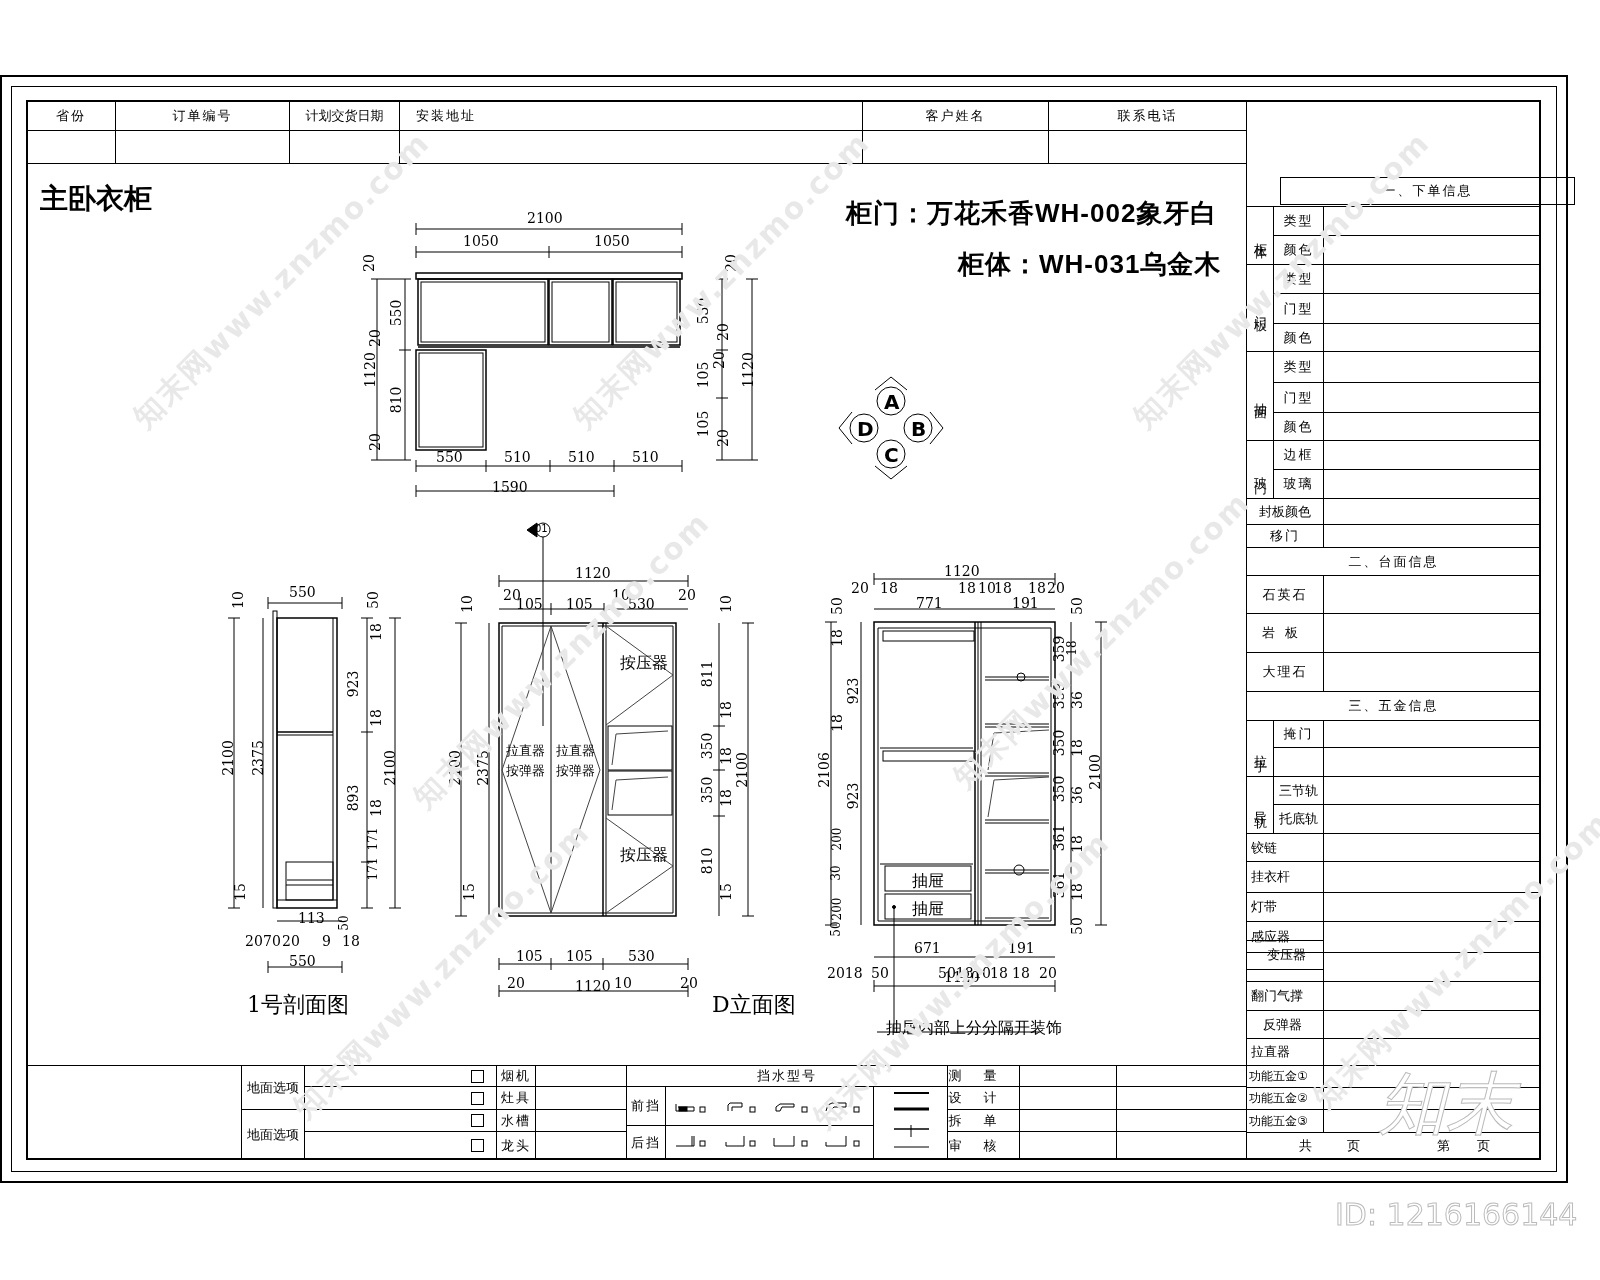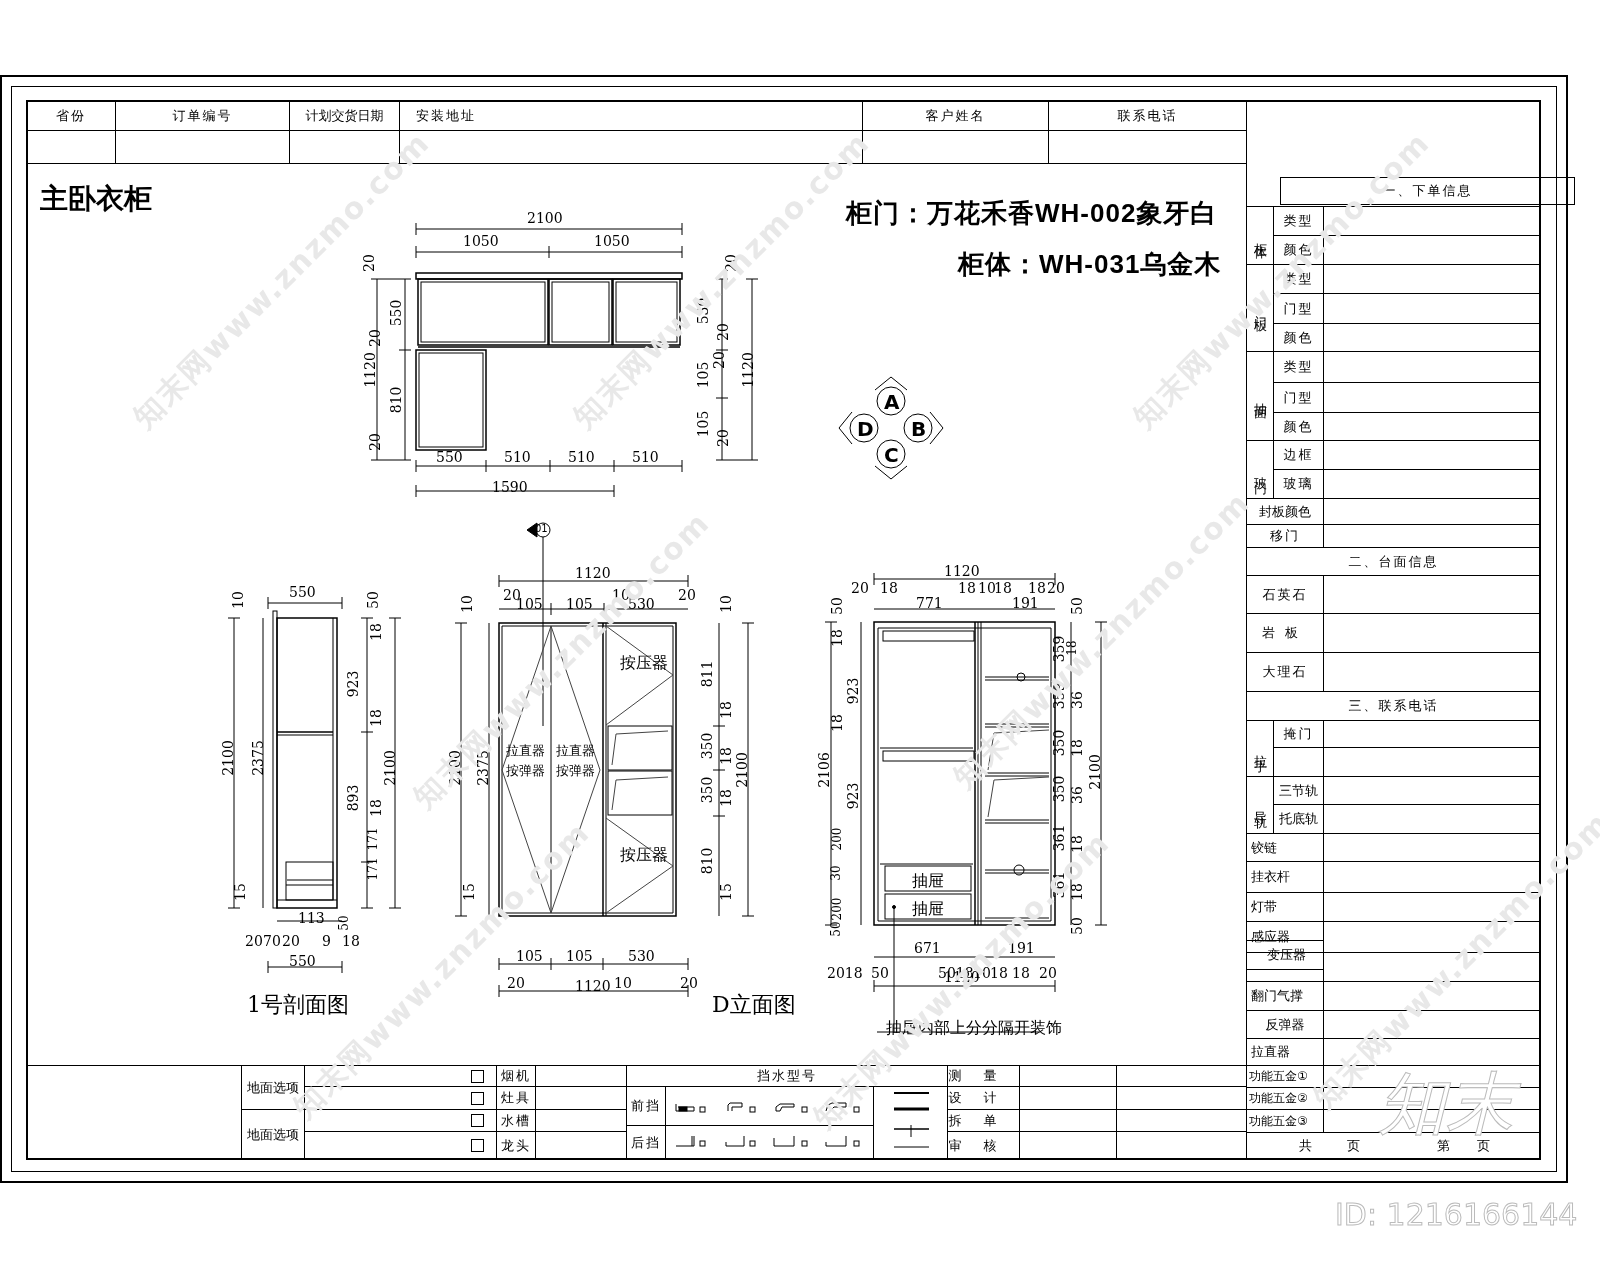--- a/index.html
+++ b/index.html
@@ -494,21 +494,21 @@
   <div class="cell" style="left:1246px;top:613px;width:78px;height:40px;letter-spacing:10px;">
       <span>岩板</span>
     </div>
   <div class="cell" style="left:1323px;top:613px;width:218px;height:40px;"></div>
   <div class="cell" style="left:1246px;top:652px;width:78px;height:40px;">
       <span>大理石</span>
     </div>
   <div class="cell" style="left:1323px;top:652px;width:218px;height:40px;"></div>
 
   <div class="cell" style="left:1246px;top:691px;width:295px;height:30px;">
-      <span>三、联系电话</span>
+      <span>三、五金信息</span>
     </div>
   <div class="cell" style="left:1246px;top:720px;width:28px;height:57px;writing-mode:vertical-rl;letter-spacing:4px;">
       <span>拉手</span>
     </div>
   <div class="cell" style="left:1273px;top:720px;width:51px;height:28px;">
       <span>掩门</span>
     </div>
   <div class="cell" style="left:1323px;top:720px;width:218px;height:28px;"></div>
   <div class="cell" style="left:1273px;top:747px;width:51px;height:30px;"></div>
   <div class="cell" style="left:1323px;top:747px;width:218px;height:30px;"></div>
@@ -541,21 +541,21 @@
     </div>
   <div class="cell" style="left:1323px;top:921px;width:218px;height:32px;"></div>
   <div class="cell" style="left:1246px;top:940px;width:78px;height:30px;justify-content:flex-start;padding-left:20px;letter-spacing:0;">
       <span>变压器</span>
     </div>
   <div class="cell" style="left:1323px;top:952px;width:218px;height:30px;"></div>
   <div class="cell" style="left:1246px;top:981px;width:78px;height:30px;justify-content:flex-start;padding-left:4px;letter-spacing:0;">
       <span>翻门气撑</span>
     </div>
   <div class="cell" style="left:1323px;top:981px;width:218px;height:30px;"></div>
-  <div class="cell" style="left:1246px;top:1010px;width:78px;height:29px;justify-content:center;padding-left:0;letter-spacing:0;">
+  <div class="cell" style="left:1246px;top:1010px;width:78px;height:29px;justify-content:flex-start;padding-left:16px;letter-spacing:0;">
       <span>反弹器</span>
     </div>
   <div class="cell" style="left:1323px;top:1010px;width:218px;height:29px;"></div>
   <div class="cell" style="left:1246px;top:1038px;width:78px;height:28px;justify-content:flex-start;padding-left:4px;letter-spacing:0;">
       <span>拉直器</span>
     </div>
   <div class="cell" style="left:1323px;top:1038px;width:218px;height:28px;"></div>
   <div class="cell" style="left:1246px;top:1065px;width:78px;height:23px;justify-content:flex-start;padding-left:2px;letter-spacing:0;font-size:12px;">
       <span>功能五金①</span>
     </div>

